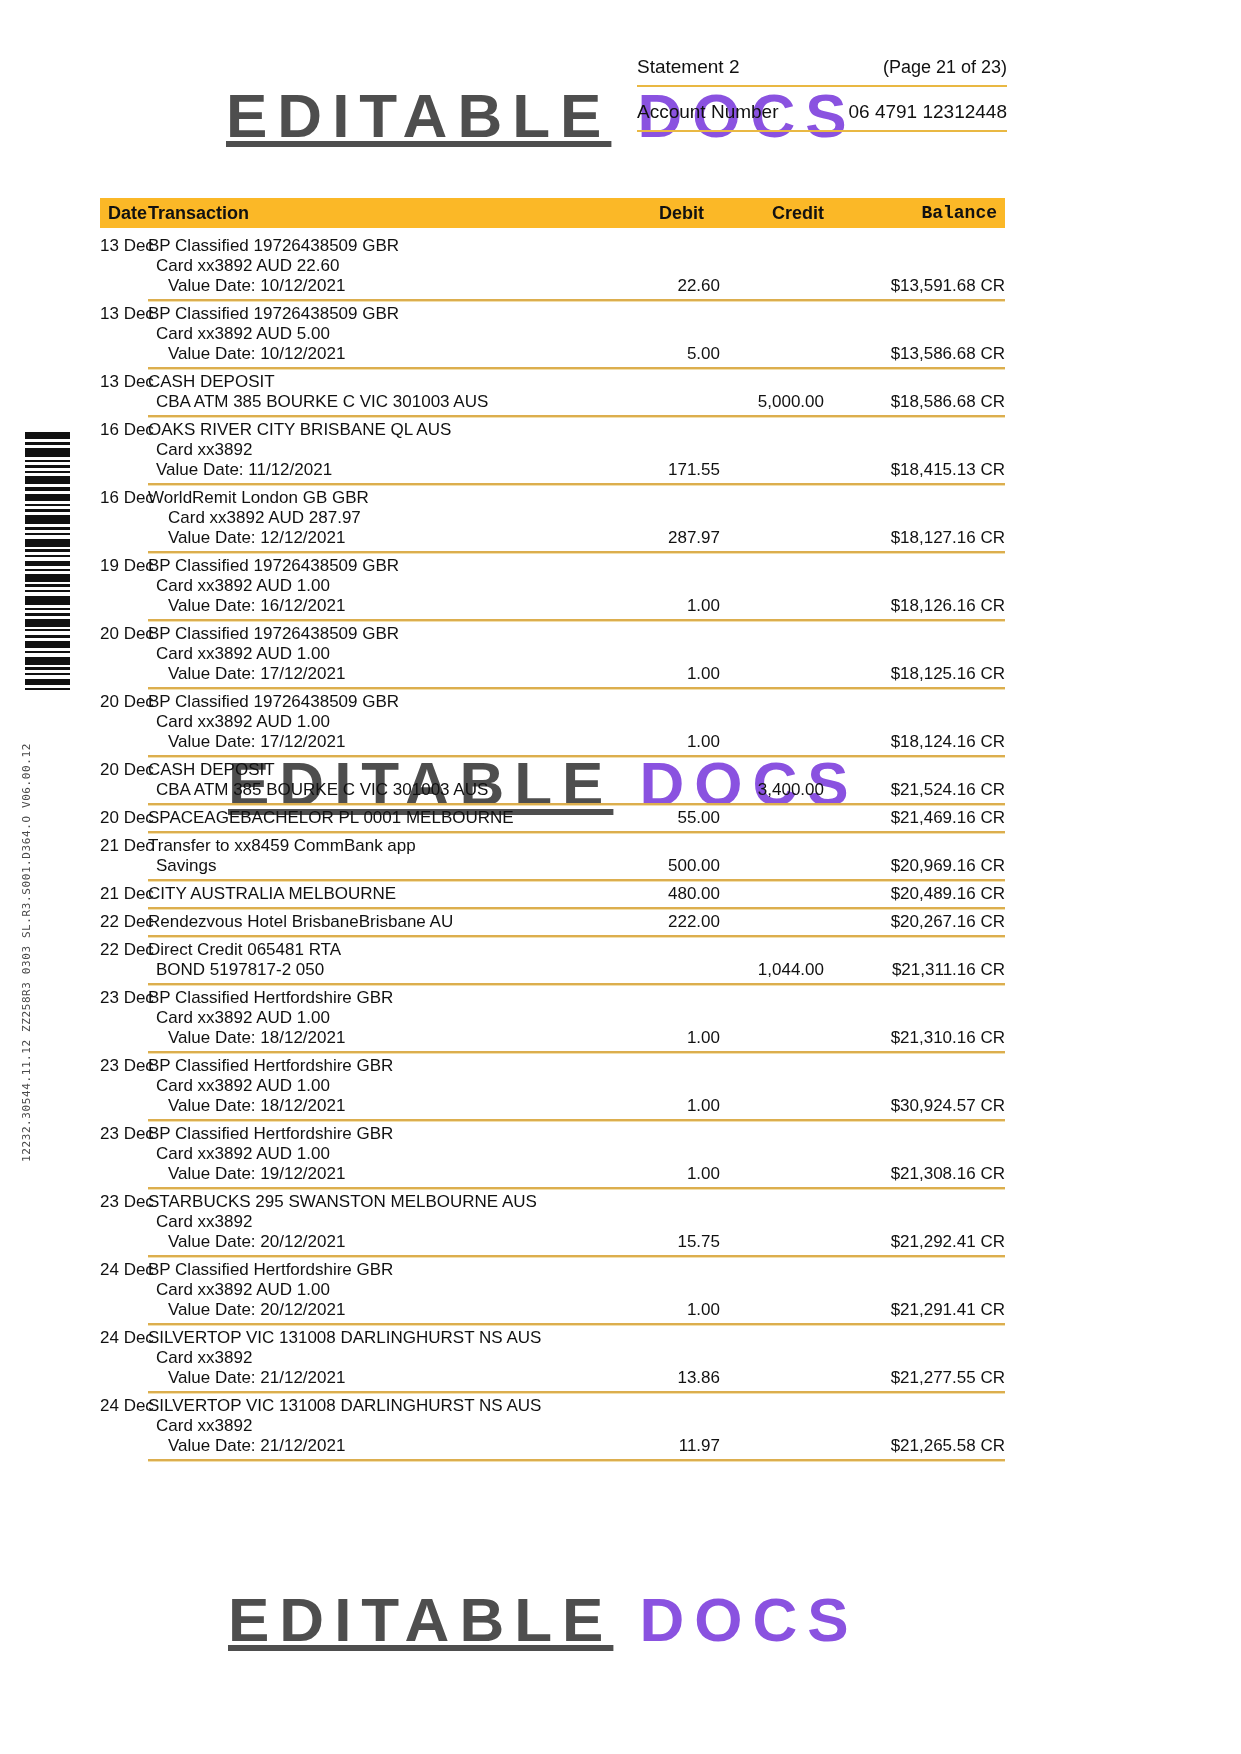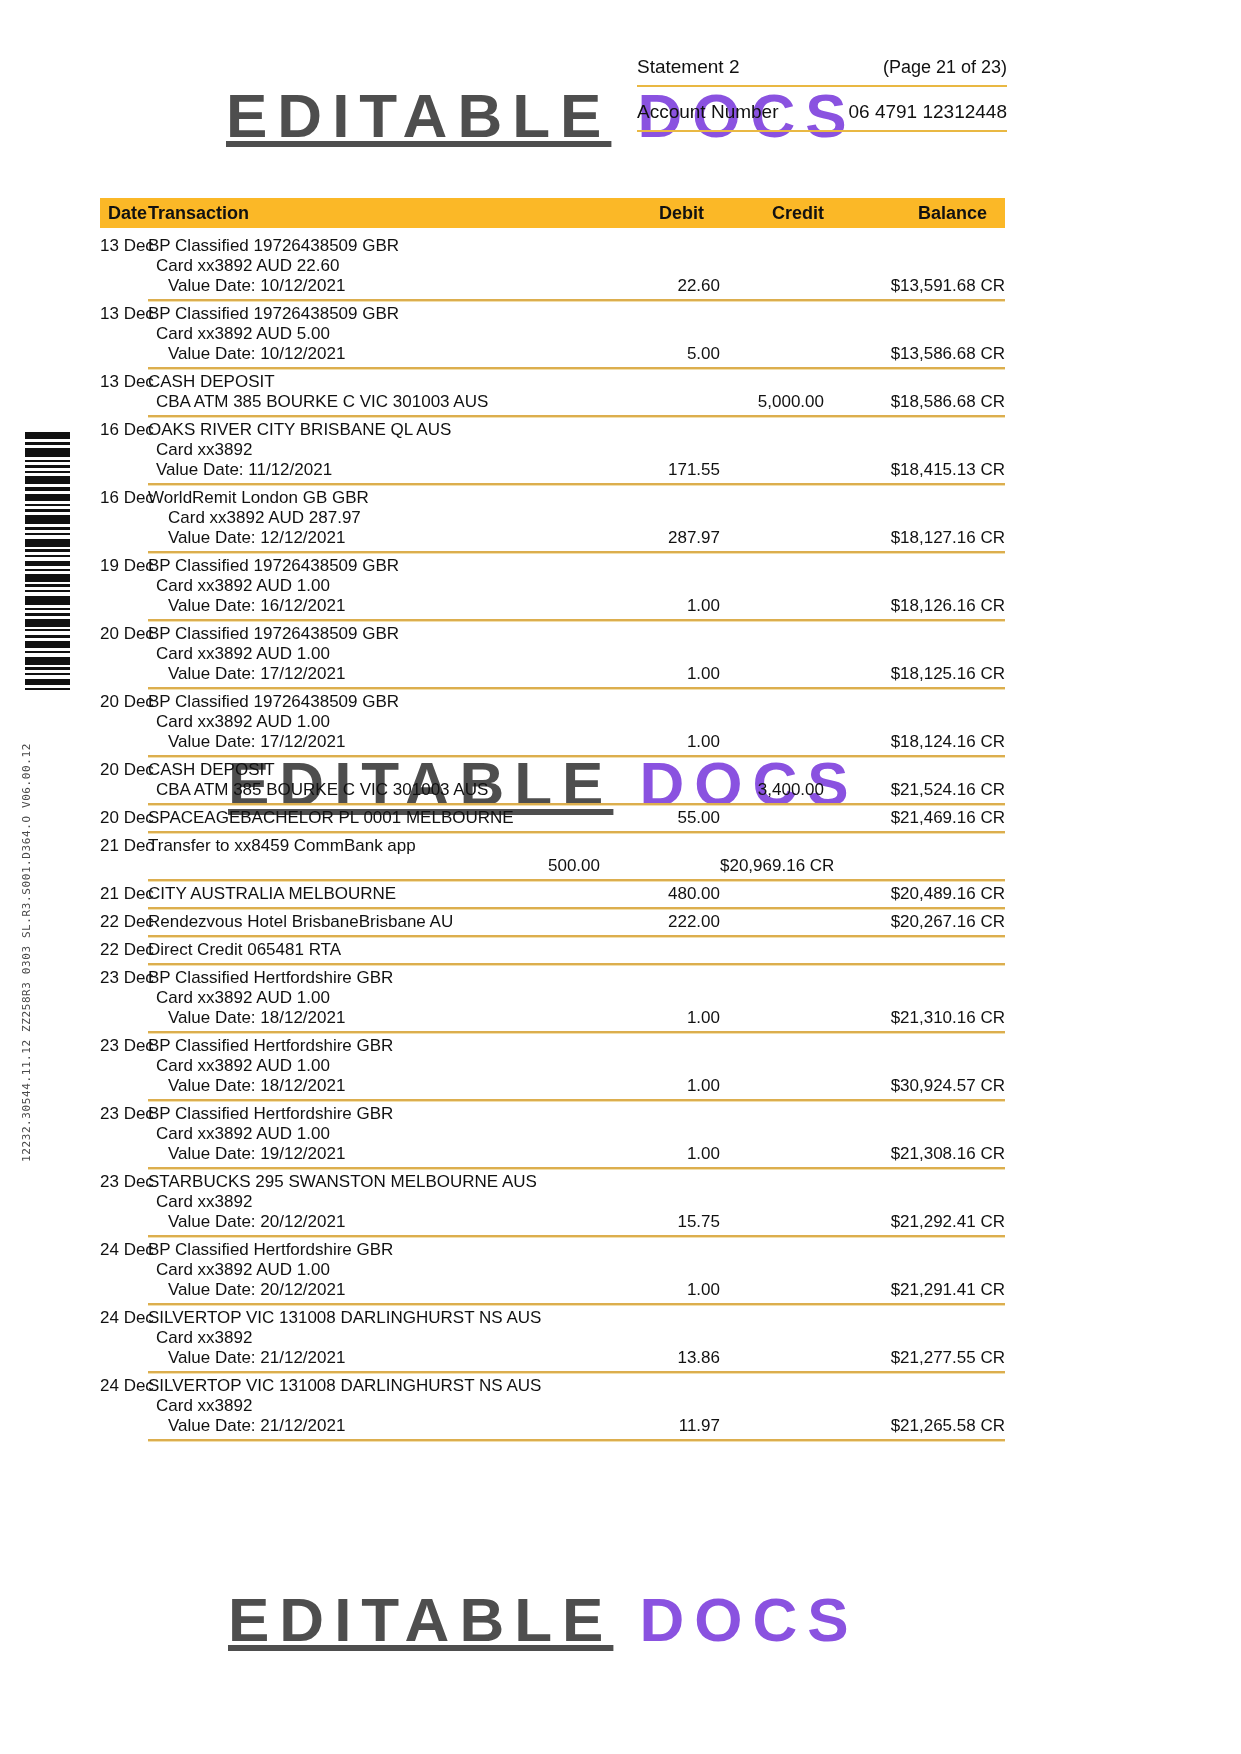--- a/index.html
+++ b/index.html
@@ -35,21 +35,21 @@
   
   .table{position:absolute;left:100px;top:198px;width:905px;z-index:1;}
   .thead{
     display:grid;grid-template-columns:48px 452px 120px 104px 181px;
     background:#fbb827;height:30px;align-items:center;
     font-weight:bold;font-size:18px;
   }
   .th-date{padding-left:8px;}
   .th-debit{text-align:right;padding-right:16px;}
   .th-credit{text-align:right;}
-  .th-balance{text-align:right;padding-right:18px;}
+  .th-balance{text-align:right;padding-right:8px;font-family:Liberation Mono, monospace;}
   .rows{margin-top:8px;}
   .t-row{display:grid;grid-template-columns:48px 452px 120px 104px 181px;
          font-size:17px;line-height:20px;}
   .c-date{white-space:nowrap;}
   .c-desc{white-space:nowrap;overflow:visible;}
   .c-desc.ind1{padding-left:8px;}
   .c-desc.ind2{padding-left:20px;}
   .c-num{text-align:right;}
   .c-bal{text-align:right;white-space:nowrap;}
   .t-sep{margin-left:48px;height:3px;margin-top:3px;margin-bottom:2px;
@@ -352,20 +352,21 @@
         <div class="t-block">
           <div class="t-row">
             <div class="c-date">21 Dec</div>
             <div class="c-desc ind0">Transfer to xx8459 CommBank app</div>
             <div class="c-num"></div>
             <div class="c-num"></div>
             <div class="c-bal"></div>
           </div>
           <div class="t-row">
             <div class="c-date"></div>
+            <div class="c-desc ind1">Savings</div>
             <div class="c-num">500.00</div>
             <div class="c-num"></div>
             <div class="c-bal">$20,969.16 CR</div>
           </div>
           <div class="t-sep"></div>
         </div>
         <div class="t-block">
           <div class="t-row">
             <div class="c-date">21 Dec</div>
             <div class="c-desc ind0">CITY AUSTRALIA MELBOURNE</div>
@@ -386,20 +387,27 @@
           <div class="t-sep"></div>
         </div>
         <div class="t-block">
           <div class="t-row">
             <div class="c-date">22 Dec</div>
             <div class="c-desc ind0">Direct Credit 065481 RTA</div>
             <div class="c-num"></div>
             <div class="c-num"></div>
             <div class="c-bal"></div>
           </div>
+          <div class="t-row">
+            <div class="c-date"></div>
+            <div class="c-desc ind1">BOND 5197817-2 050</div>
+            <div class="c-num"></div>
+            <div class="c-num">1,044.00</div>
+            <div class="c-bal">$21,311.16 CR</div>
+          </div>
           <div class="t-sep"></div>
         </div>
         <div class="t-block">
           <div class="t-row">
             <div class="c-date">23 Dec</div>
             <div class="c-desc ind0">BP Classified Hertfordshire GBR</div>
             <div class="c-num"></div>
             <div class="c-num"></div>
             <div class="c-bal"></div>
           </div>

